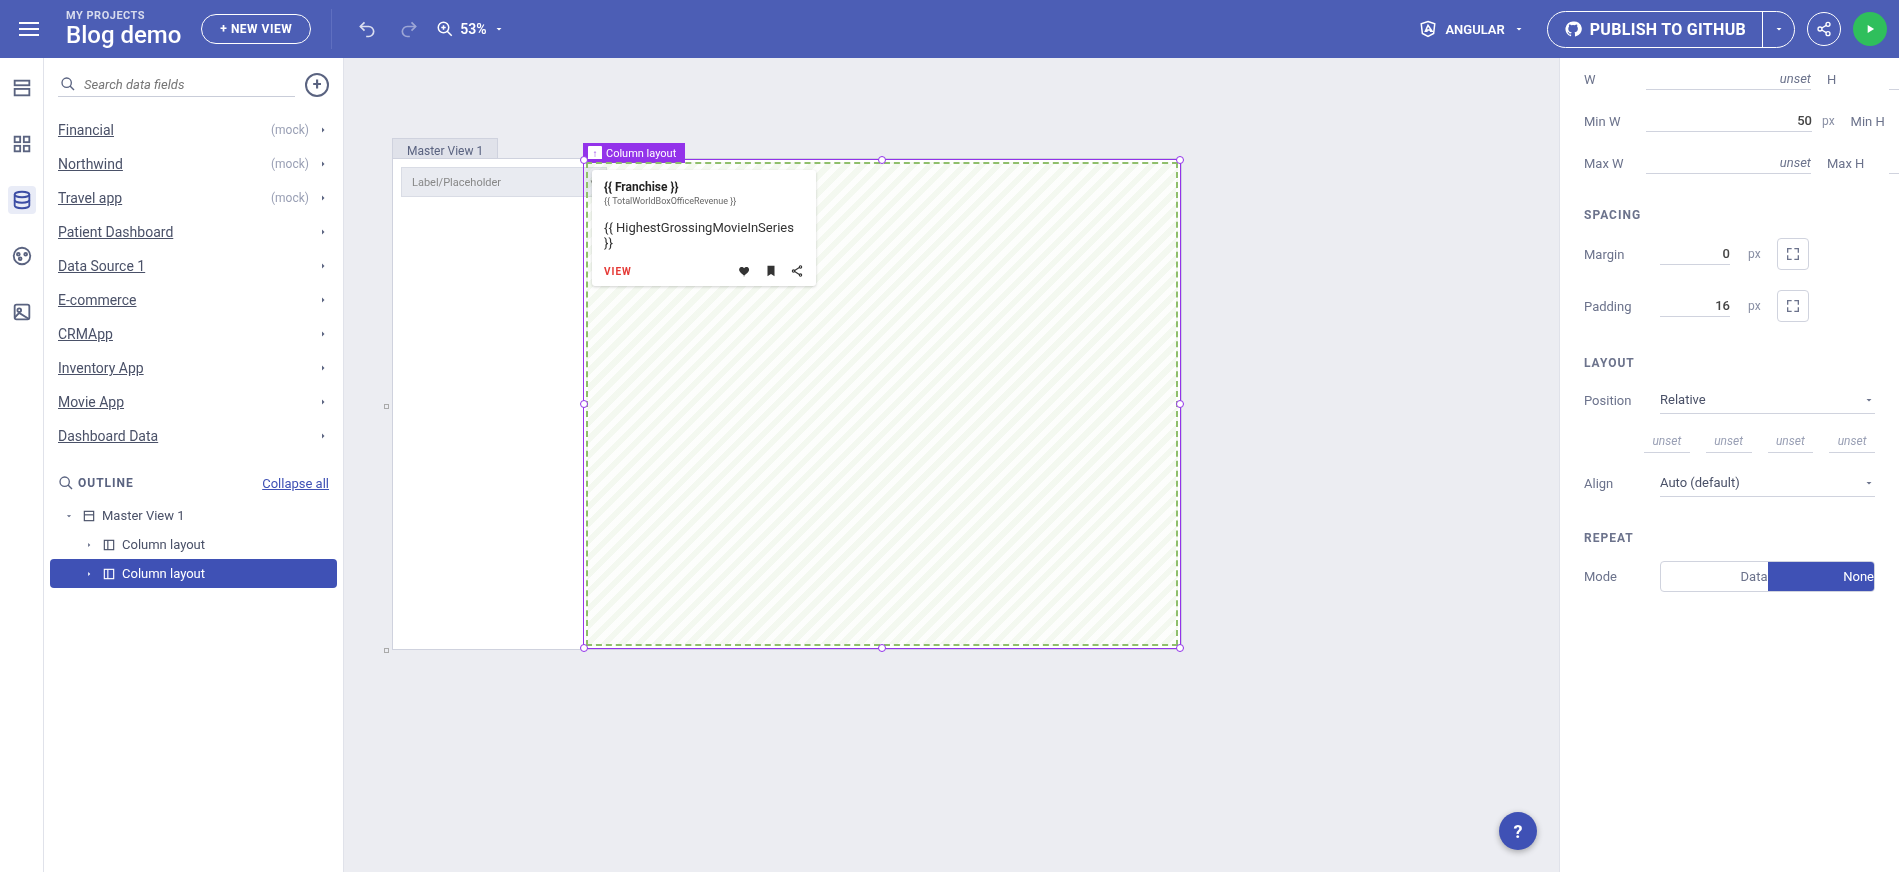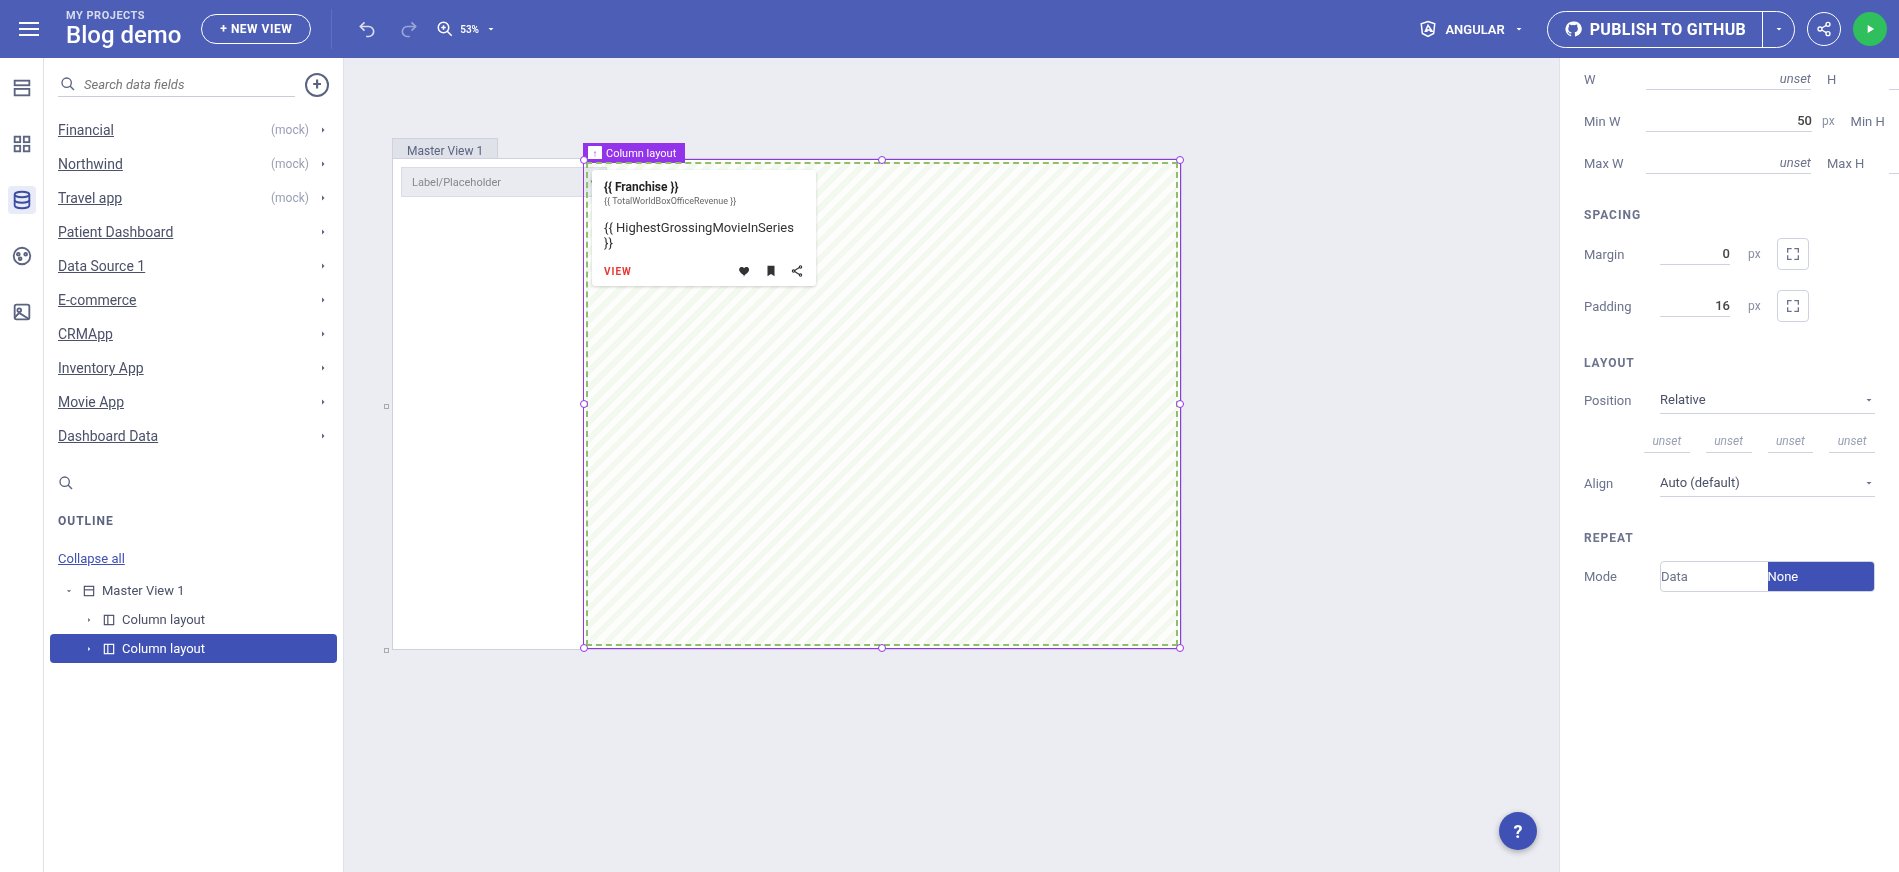--- a/index.html
+++ b/index.html
@@ -9,21 +9,21 @@
 .topbar { height: 58px; background: #4c5eb5; display: flex; align-items: center; padding: 0 12px; color: #fff; gap: 12px; }
 .menu-btn { width: 34px; height: 34px; display: flex; align-items: center; justify-content: center; cursor: pointer; }
 .hamburger { display: flex; flex-direction: column; gap: 4px; }
 .hamburger span { width: 20px; height: 2px; background: #fff; }
 .brand { display: flex; flex-direction: column; line-height: 1.1; margin-left: 8px; margin-right: 8px; }
 .brand-sub { font-size: 11px; font-weight: 700; letter-spacing: 0.5px; color: #d8dcee; }
 .brand-title { font-size: 24px; font-weight: 500; }
 .pill-btn { border: 1.5px solid #fff; border-radius: 24px; padding: 7px 18px; font-size: 12px; font-weight: 700; letter-spacing: 0.5px; background: transparent; color: #fff; cursor: pointer; }
 .vdiv { width: 1px; height: 40px; background: #5f6fc0; margin: 0 8px; }
 .top-icon { width: 30px; height: 30px; display: flex; align-items: center; justify-content: center; cursor: pointer; color: #fff; opacity: 0.8; }
-.zoom { display: flex; align-items: center; gap: 6px; font-size: 10px; font-weight: 600; cursor: pointer; }
+.zoom { display: flex; align-items: center; gap: 6px; font-size: 14px; font-weight: 600; cursor: pointer; }
 .top-spacer { flex: 1; }
 .top-chip { display: flex; align-items: center; gap: 8px; padding: 6px 10px; font-size: 13px; font-weight: 600; cursor: pointer; }
 .publish-group { display: flex; border: 1.5px solid #fff; border-radius: 24px; overflow: hidden; }
 .publish-main { display: flex; align-items: center; gap: 8px; padding: 8px 16px; font-size: 16px; font-weight: 700; letter-spacing: 0.3px; cursor: pointer; }
 .publish-caret { display: flex; align-items: center; justify-content: center; width: 32px; border-left: 1.5px solid #fff; cursor: pointer; }
 .circle-icon-btn { width: 34px; height: 34px; border: 1.5px solid #fff; border-radius: 50%; display: flex; align-items: center; justify-content: center; cursor: pointer; }
 .play-btn { width: 34px; height: 34px; border-radius: 50%; background: #2fbf5c; display: flex; align-items: center; justify-content: center; cursor: pointer; }
 
 
 .left-rail { position: absolute; left: 0; top: 58px; width: 44px; height: calc(872px - 58px); background: #fff; border-right: 1px solid #e0e2ea; display: flex; flex-direction: column; align-items: center; padding-top: 16px; gap: 28px; }
@@ -36,21 +36,21 @@
 .search-box { flex: 1; display: flex; align-items: center; gap: 8px; border-bottom: 1px solid #c9cdd9; padding: 4px 2px; }
 .search-input { flex: 1; border: none; outline: none; font-size: 13px; font-style: italic; color: #888; background: transparent; }
 .add-btn { width: 24px; height: 24px; border-radius: 50%; border: 2px solid #5a6380; display: flex; align-items: center; justify-content: center; color: #5a6380; font-size: 16px; font-weight: bold; cursor: pointer; }
 .data-list { overflow-y: auto; padding: 8px 0; flex: 0 0 auto; max-height: 360px; position: relative; }
 .data-list::-webkit-scrollbar { width: 6px; }
 .data-list::-webkit-scrollbar-thumb { background: #c9cdd9; border-radius: 3px; }
 .data-item { display: flex; align-items: center; padding: 9px 14px; font-size: 14px; color: #4a5168; cursor: pointer; }
 .data-item .name { flex: 1; text-decoration: underline; }
 .data-item .mock { font-size: 12px; color: #9aa0b5; margin-right: 8px; }
 .data-item .chev { color: #5a6380; }
-.outline-header { display: flex; align-items: flex-start; padding: 14px 14px 6px 14px; gap: 23px; flex-direction: column; }
+.outline-header { display: flex; align-items: center; padding: 14px 14px 6px 14px; gap: 4px; }
 .outline-title { font-size: 12px; font-weight: 700; letter-spacing: 1px; color: #5a6380; flex: 1; }
 .collapse-link { font-size: 13px; color: #3f51b5; text-decoration: underline; cursor: pointer; }
 .outline-tree { padding: 4px 6px; }
 .tree-item { display: flex; align-items: center; gap: 6px; padding: 7px 8px; font-size: 13px; color: #4a5168; border-radius: 4px; cursor: pointer; }
 .tree-item.depth-0 { padding-left: 14px; }
 .tree-item.depth-1 { padding-left: 34px; }
 .tree-item.selected { background: #3f51b5; color: #fff; }
 .tree-caret { width: 12px; display: inline-flex; }
 
 
@@ -85,21 +85,21 @@
 .prop-input.hasval { font-style: normal; font-weight: 500; color: #444; }
 .prop-unit { font-size: 12px; color: #8a90a5; margin-left: 2px; }
 .prop-section-title { font-size: 12px; font-weight: 700; letter-spacing: 1px; color: #6c738c; padding: 24px 0 6px 0; }
 .prop-select { flex: 1; border: none; border-bottom: 1px solid #d0d3de; font-size: 13px; padding: 6px 0; color: #4a5168; display: flex; align-items: center; justify-content: space-between; cursor: pointer; }
 .four-inputs { display: flex; gap: 16px; padding: 6px 0; }
 .four-inputs .fi { flex: 1; border-bottom: 1px solid #d0d3de; text-align: center; font-size: 12px; font-style: italic; color: #9aa0b5; padding: 4px 0; }
 .icon-btn-sq { width: 32px; height: 32px; border: 1px solid #d0d3de; border-radius: 4px; display: flex; align-items: center; justify-content: center; cursor: pointer; color: #6c738c; }
 .btn-chip { padding: 7px 14px; font-size: 13px; border-radius: 4px; display: flex; align-items: center; gap: 6px; cursor: pointer; }
 .btn-chip.primary { background: #3f51b5; color: #fff; }
 .toggle-group { display: flex; flex: 1; border: 1px solid #d0d3de; border-radius: 4px; overflow: hidden; }
-.toggle-group .seg { flex: 1; text-align: left; padding: 7px 0; font-size: 13px; cursor: pointer; color: #6c738c; }
+.toggle-group .seg { flex: 1; text-align: right; padding: 7px 0; font-size: 13px; cursor: pointer; color: #6c738c; }
 .toggle-group .seg.active { background: #3f51b5; color: #fff; }
 
 svg { display: block; }
 </style>
 </head>
 <body>
 
 <div class="topbar">
   <div class="menu-btn">
     <div class="hamburger">

